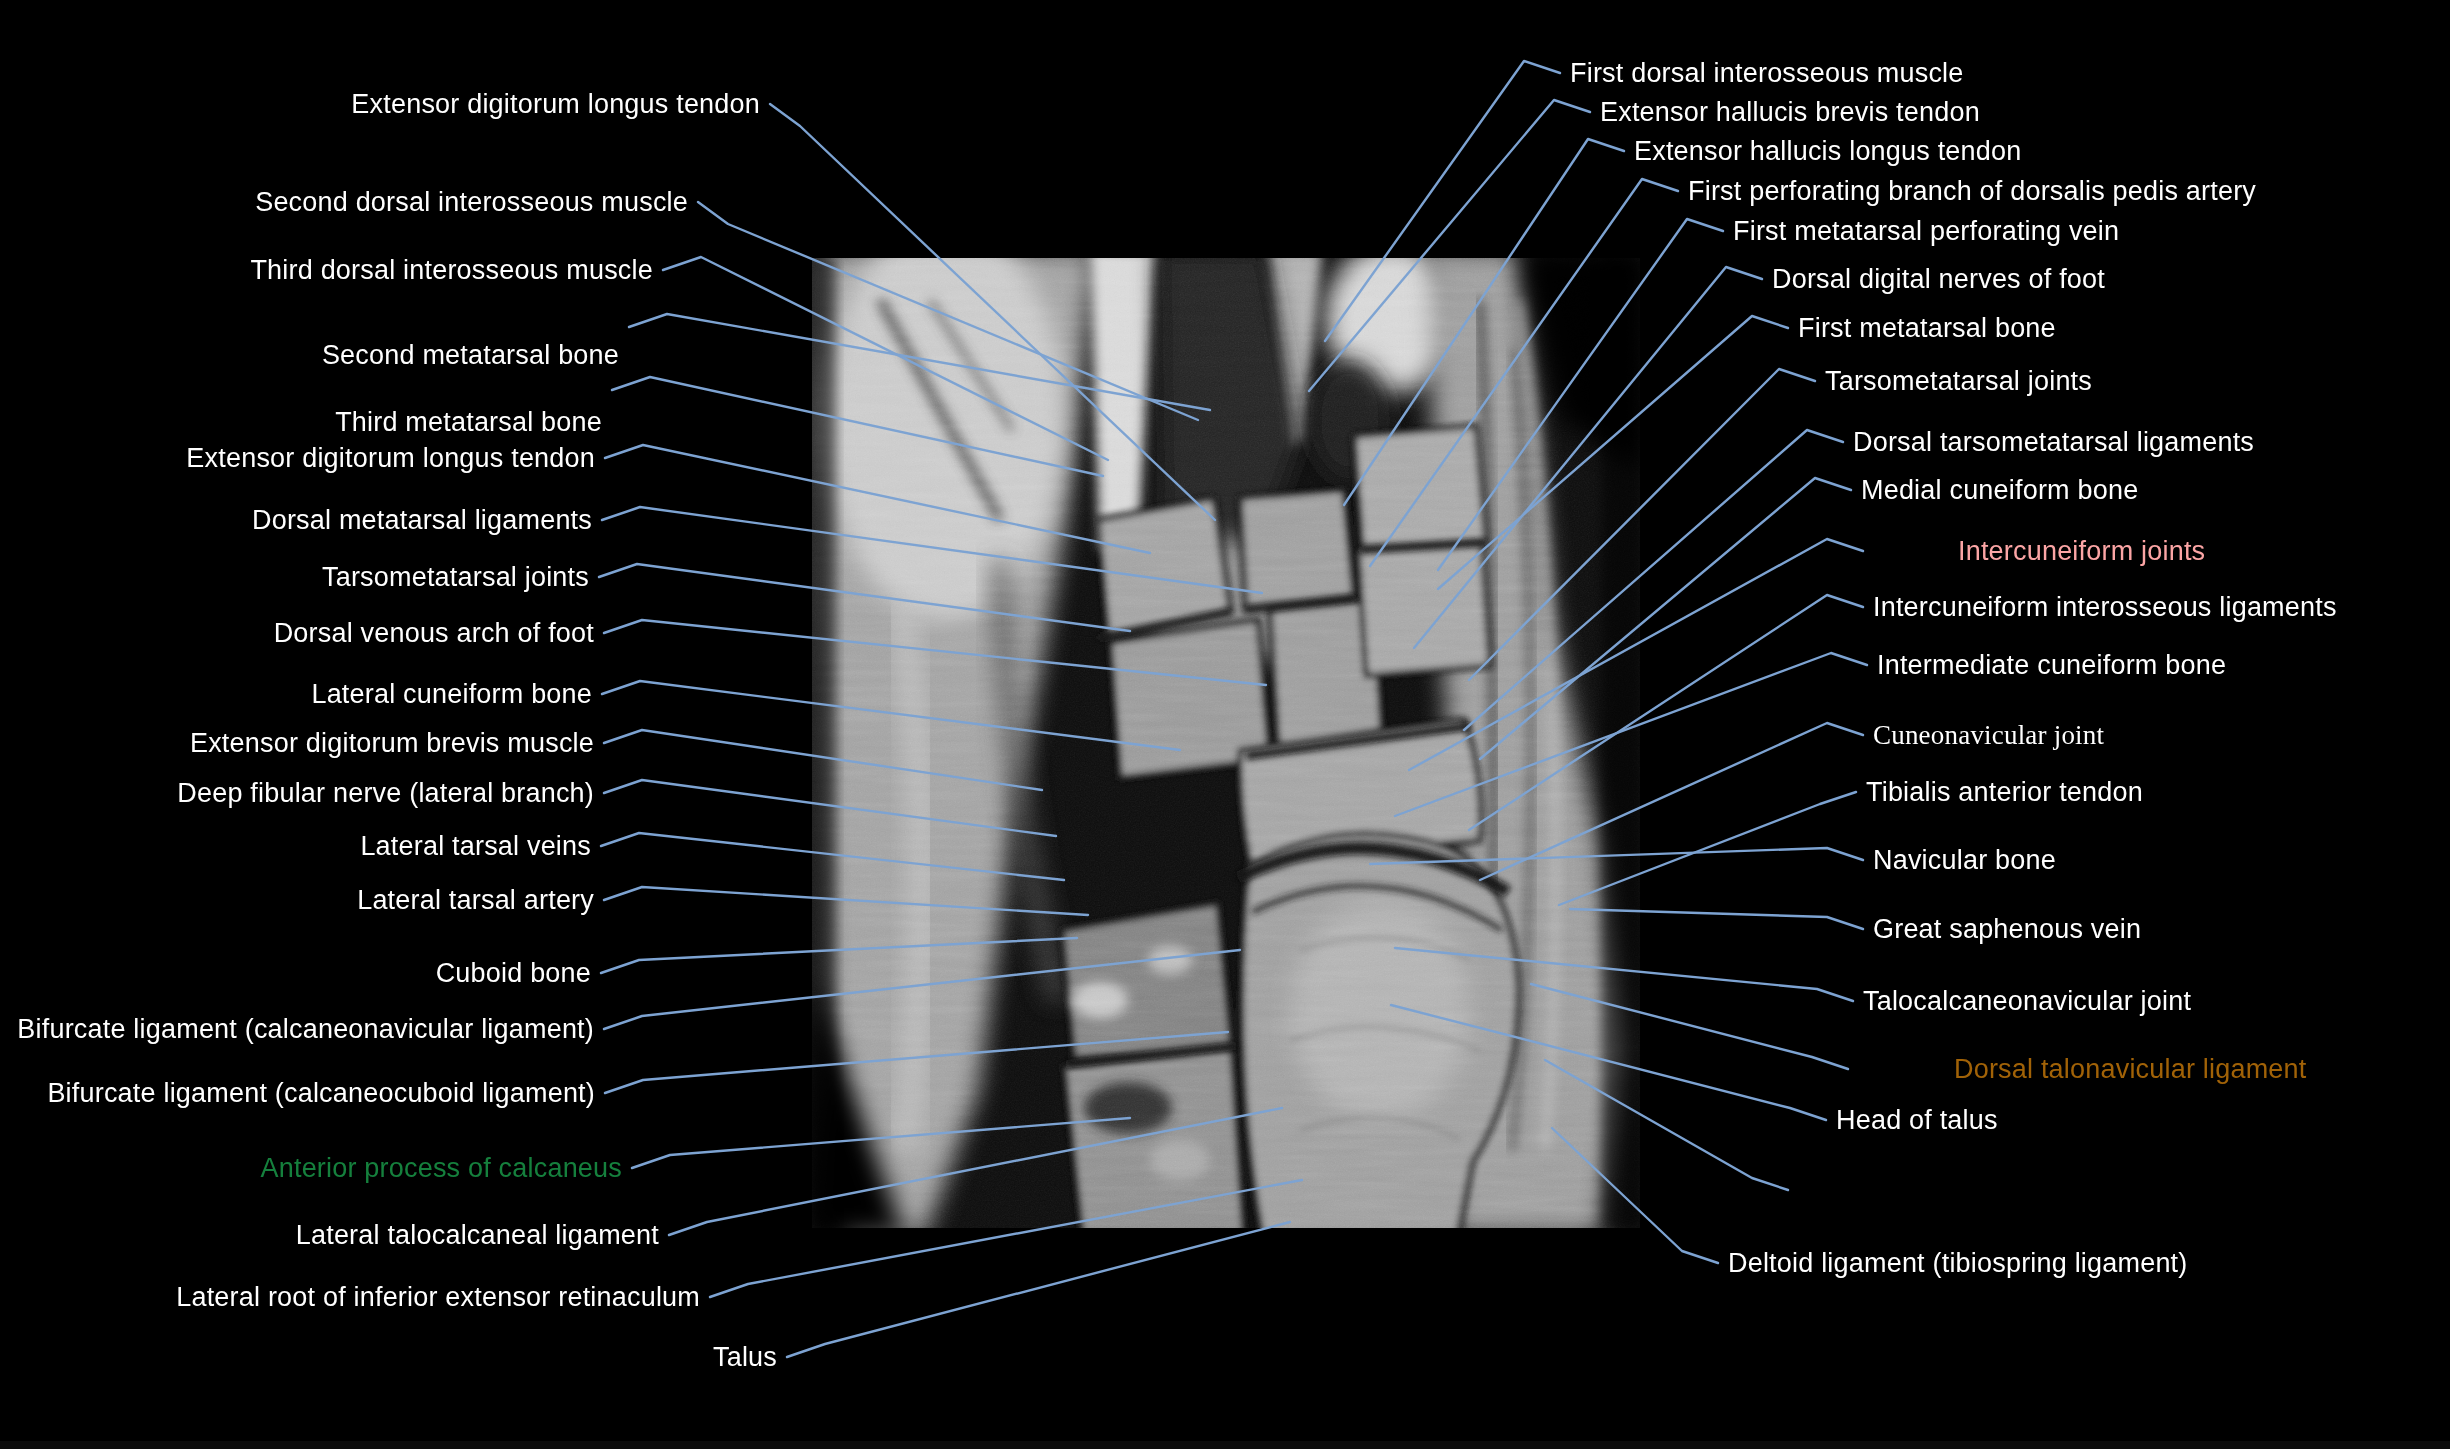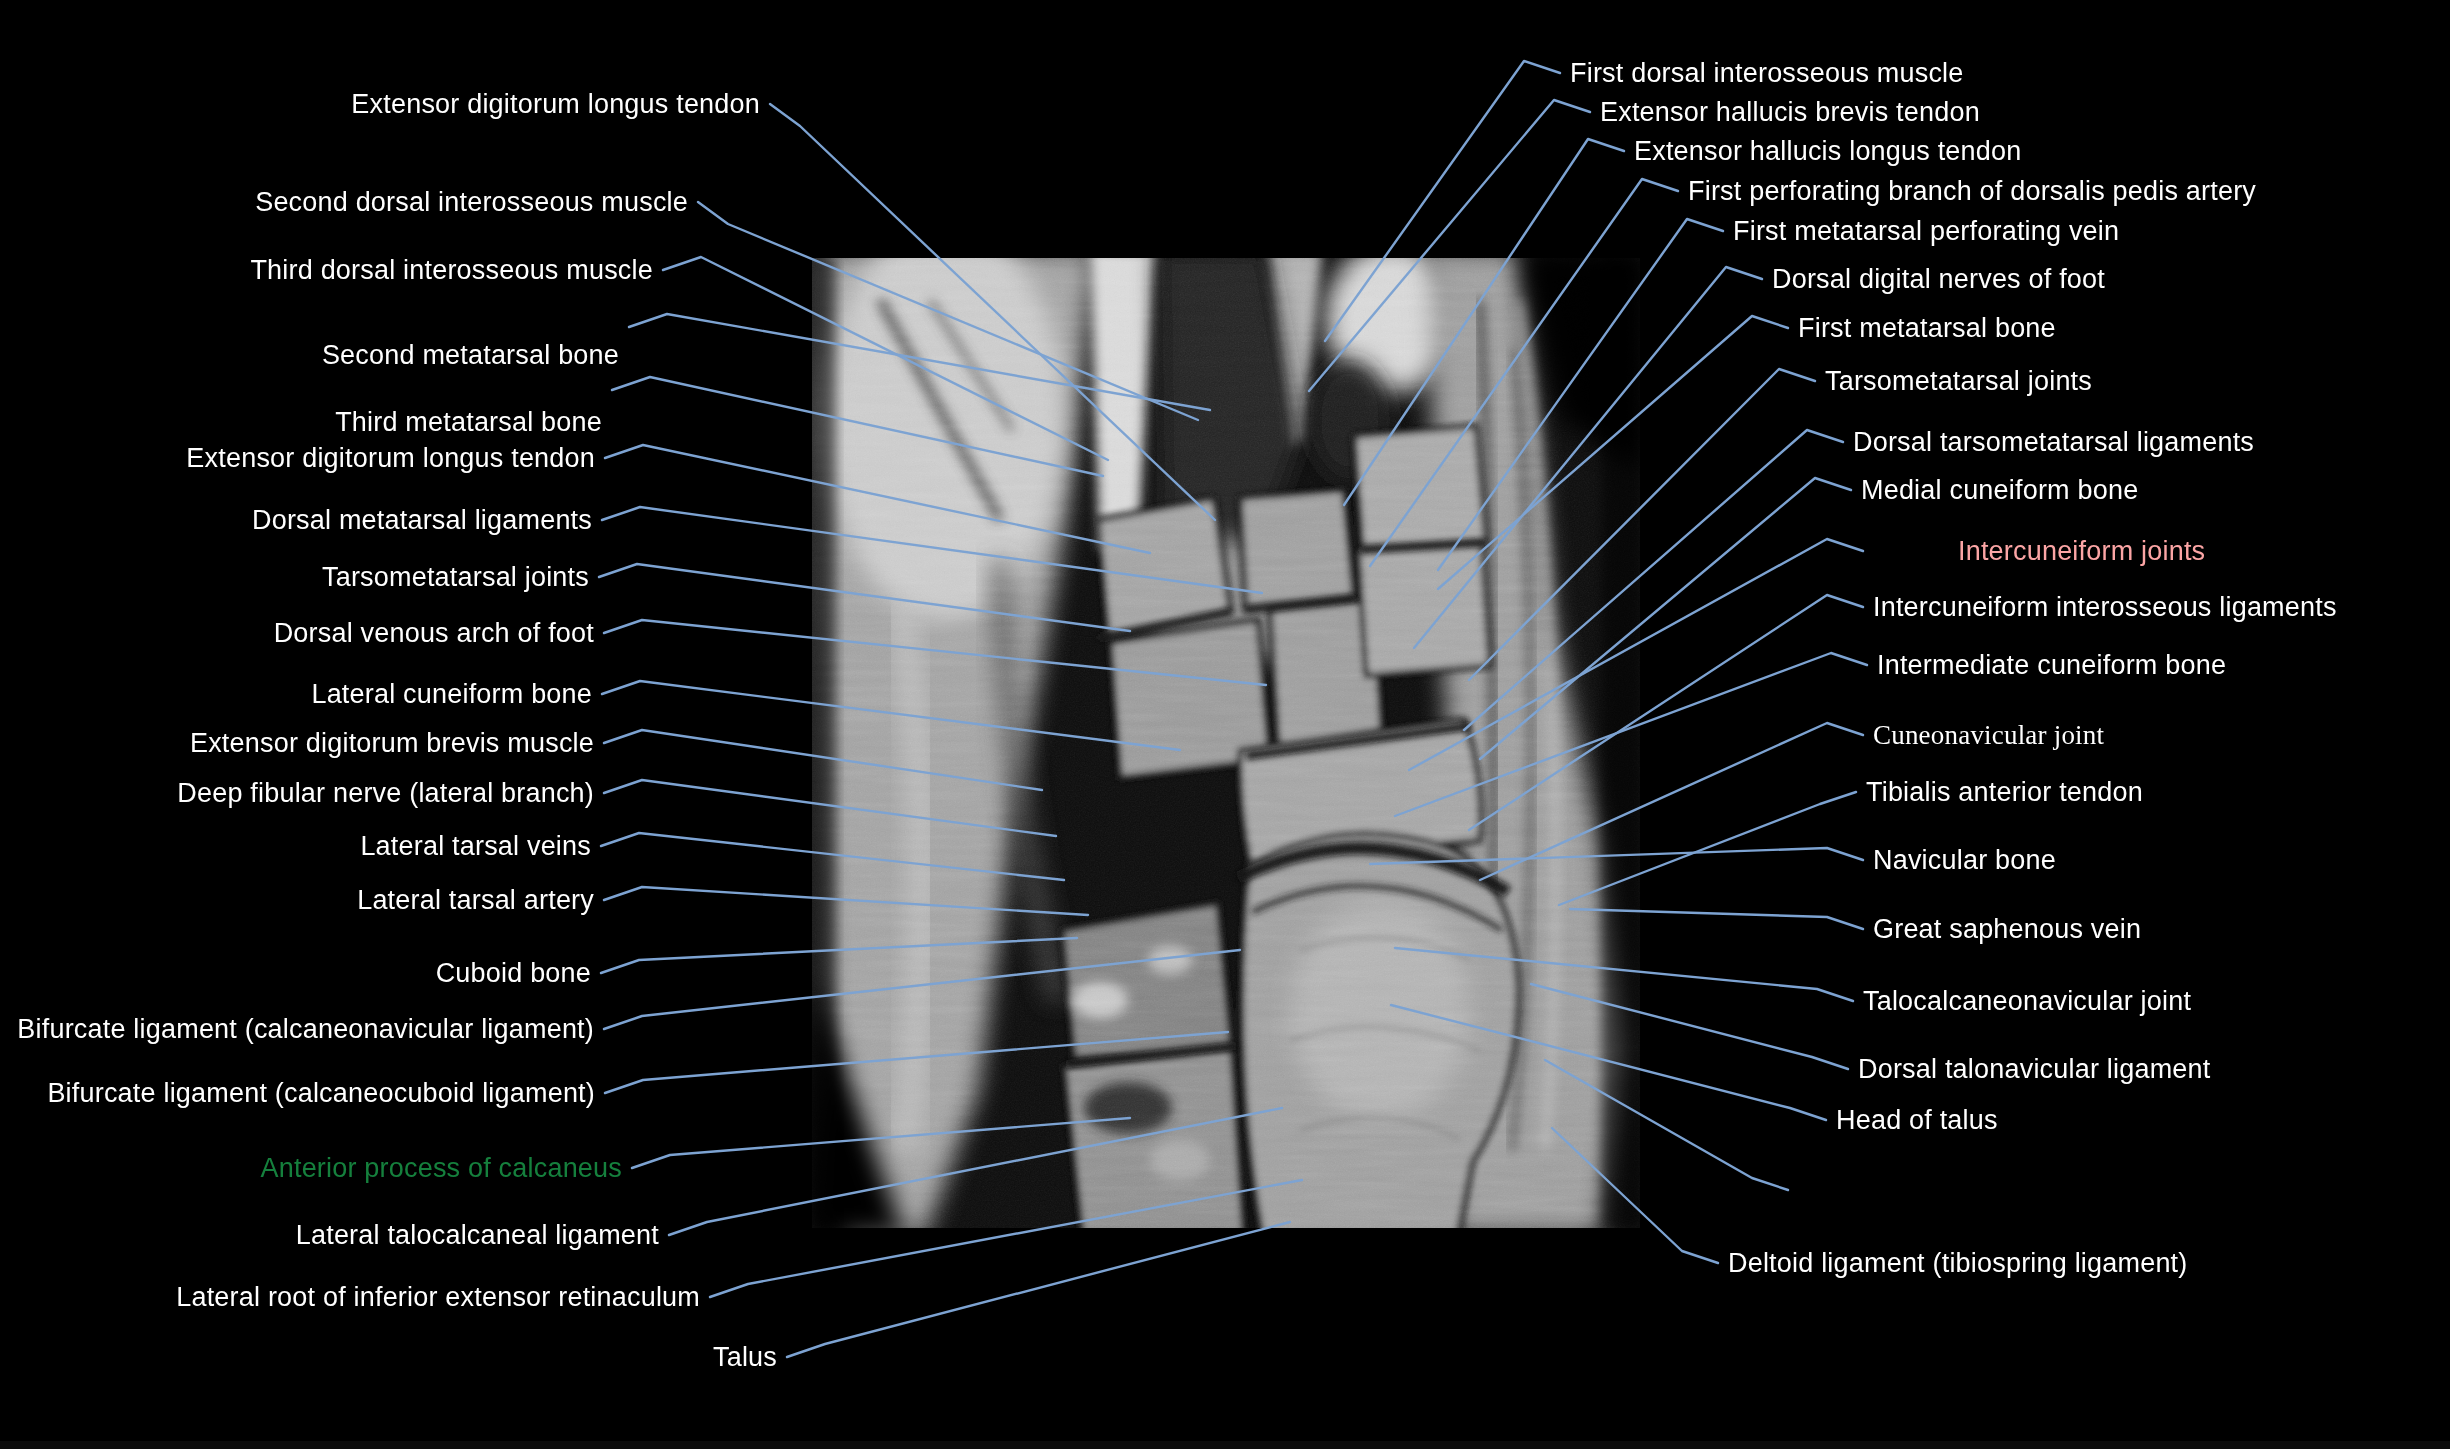--- a/index.html
+++ b/index.html
@@ -207,18 +207,18 @@
   <div class="lbl r" style="left: 1853px; top: 425px; color: rgb(255, 255, 255);">Dorsal tarsometatarsal ligaments</div>
   <div class="lbl r" style="left: 1861px; top: 473px; color: rgb(255, 255, 255);">Medial cuneiform bone</div>
   <div class="lbl r" style="left: 1922px; top: 534px; color: #fca5a5; margin-left: 36px;">Intercuneiform joints</div>
   <div class="lbl r" style="left: 1873px; top: 590px; color: rgb(255, 255, 255);">Intercuneiform interosseous ligaments</div>
   <div class="lbl r" style="left: 1877px; top: 648px; color: rgb(255, 255, 255);">Intermediate cuneiform bone</div>
   <div class="lbl r" style="left: 1873px; top: 718px; color: rgb(255, 255, 255); font-family: Liberation Serif, serif;">Cuneonavicular joint</div>
   <div class="lbl r" style="left: 1866px; top: 775px; color: rgb(255, 255, 255);">Tibialis anterior tendon</div>
   <div class="lbl r" style="left: 1873px; top: 843px; color: rgb(255, 255, 255);">Navicular bone</div>
   <div class="lbl r" style="left: 1873px; top: 912px; color: rgb(255, 255, 255);">Great saphenous vein</div>
   <div class="lbl r" style="left: 1863px; top: 984px; color: rgb(255, 255, 255);">Talocalcaneonavicular joint</div>
-  <div class="lbl r" style="left: 1858px; top: 1052px; color: #ffffff;">Dorsal talonavicular ligament</div>
+  <div class="lbl r" style="left: 1954px; top: 1052px; color: #a16207;">Dorsal talonavicular ligament</div>
   <div class="lbl r" style="left: 1836px; top: 1103px; color: rgb(255, 255, 255);">Head of talus</div>
   <div class="lbl r" style="left: 1728px; top: 1246px; color: rgb(255, 255, 255);">Deltoid ligament (tibiospring ligament)</div>
 
   <div class="bottom-strip"></div>
 </div>
 
 </body></html>

